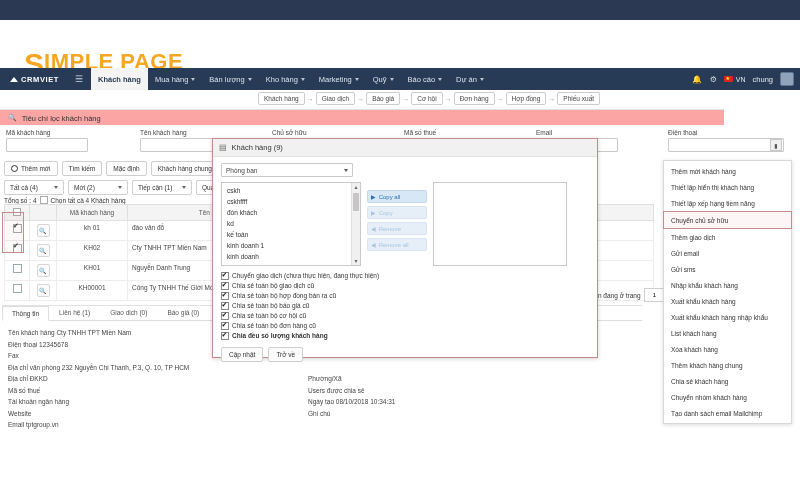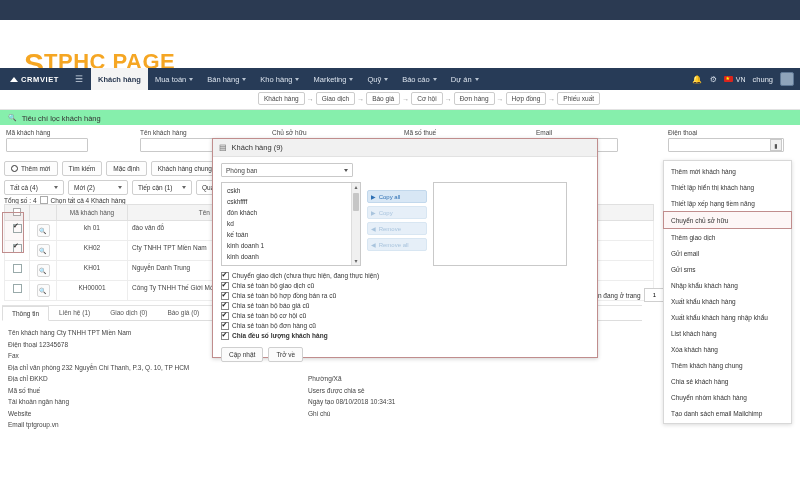--- a/index.html
+++ b/index.html
@@ -46,21 +46,21 @@
   .demo{color:#e3e9f1;font-size:7.5px;}
   .avatar{width:12px;height:12px;background:#8fa4bb;border-radius:2px;border:1px solid #5f7896;}
 
   
   .chips{position:absolute;top:92px;left:258px;display:flex;align-items:center;}
   .chip{border:1px solid #ccc;background:#fff;border-radius:2px;font-size:6.5px;color:#444;
     padding:2px 5px;white-space:nowrap;cursor:pointer;}
   .chip-sep{color:#999;font-size:7px;padding:0 2px;}
 
   
-  .filterhdr{position:absolute;left:0;top:109px;width:800px;height:16px;background:#86efac;
+  .filterhdr{position:absolute;left:0;top:109px;width:724px;height:16px;background:#fca5a5;
      border-top:1px solid #e2e2e2;border-bottom:1px solid #e2e2e2;display:flex;align-items:center;}
   .filterhdr .mag{margin-left:8px;color:#555;font-size:7px;}
   .filterhdr .t{margin-left:5px;font-size:7.5px;color:#333;}
 
   
   .filterrow{position:absolute;left:0;top:125px;width:800px;height:35px;background:#fff;}
   .ffield{position:absolute;}
   .flab{font-size:6.5px;color:#444;margin-bottom:2px;}
   .finput{height:12px;border:1px solid #c9c9c9;background:#fff;border-radius:1px;}
   .finput.ph{display:flex;align-items:center;justify-content:flex-end;}
@@ -157,41 +157,41 @@
 <body>
 
 <div class="page">
 
   <div class="topstrip"></div>
 
   <div class="logoband">
     <div class="logo">
       <div class="logo-s">S</div>
       <div class="logo-txt">
-        <div class="logo-main">TPHC PAGE</div>
+        <div class="logo-main">IMPLE PAGE</div>
         <div class="logo-sub">Kho giao diện Landing Page</div>
       </div>
     </div>
   </div>
 
   <div class="navbar">
     <div class="nav-brand">
       <span class="house"></span>
       <span>CRMVIET</span>
     </div>
     <div class="nav-ham">☰</div>
     <div class="nav-item active">
       <span>Khách hàng</span>
     </div>
     <div class="nav-item">
-      <span>Mua toán</span>
-      <span class="caret"></span>
-    </div>
-    <div class="nav-item">
-      <span>Bán hàng</span>
+      <span>Mua hàng</span>
+      <span class="caret"></span>
+    </div>
+    <div class="nav-item">
+      <span>Bán lượng</span>
       <span class="caret"></span>
     </div>
     <div class="nav-item">
       <span>Kho hàng</span>
       <span class="caret"></span>
     </div>
     <div class="nav-item">
       <span>Marketing</span>
       <span class="caret"></span>
     </div>

